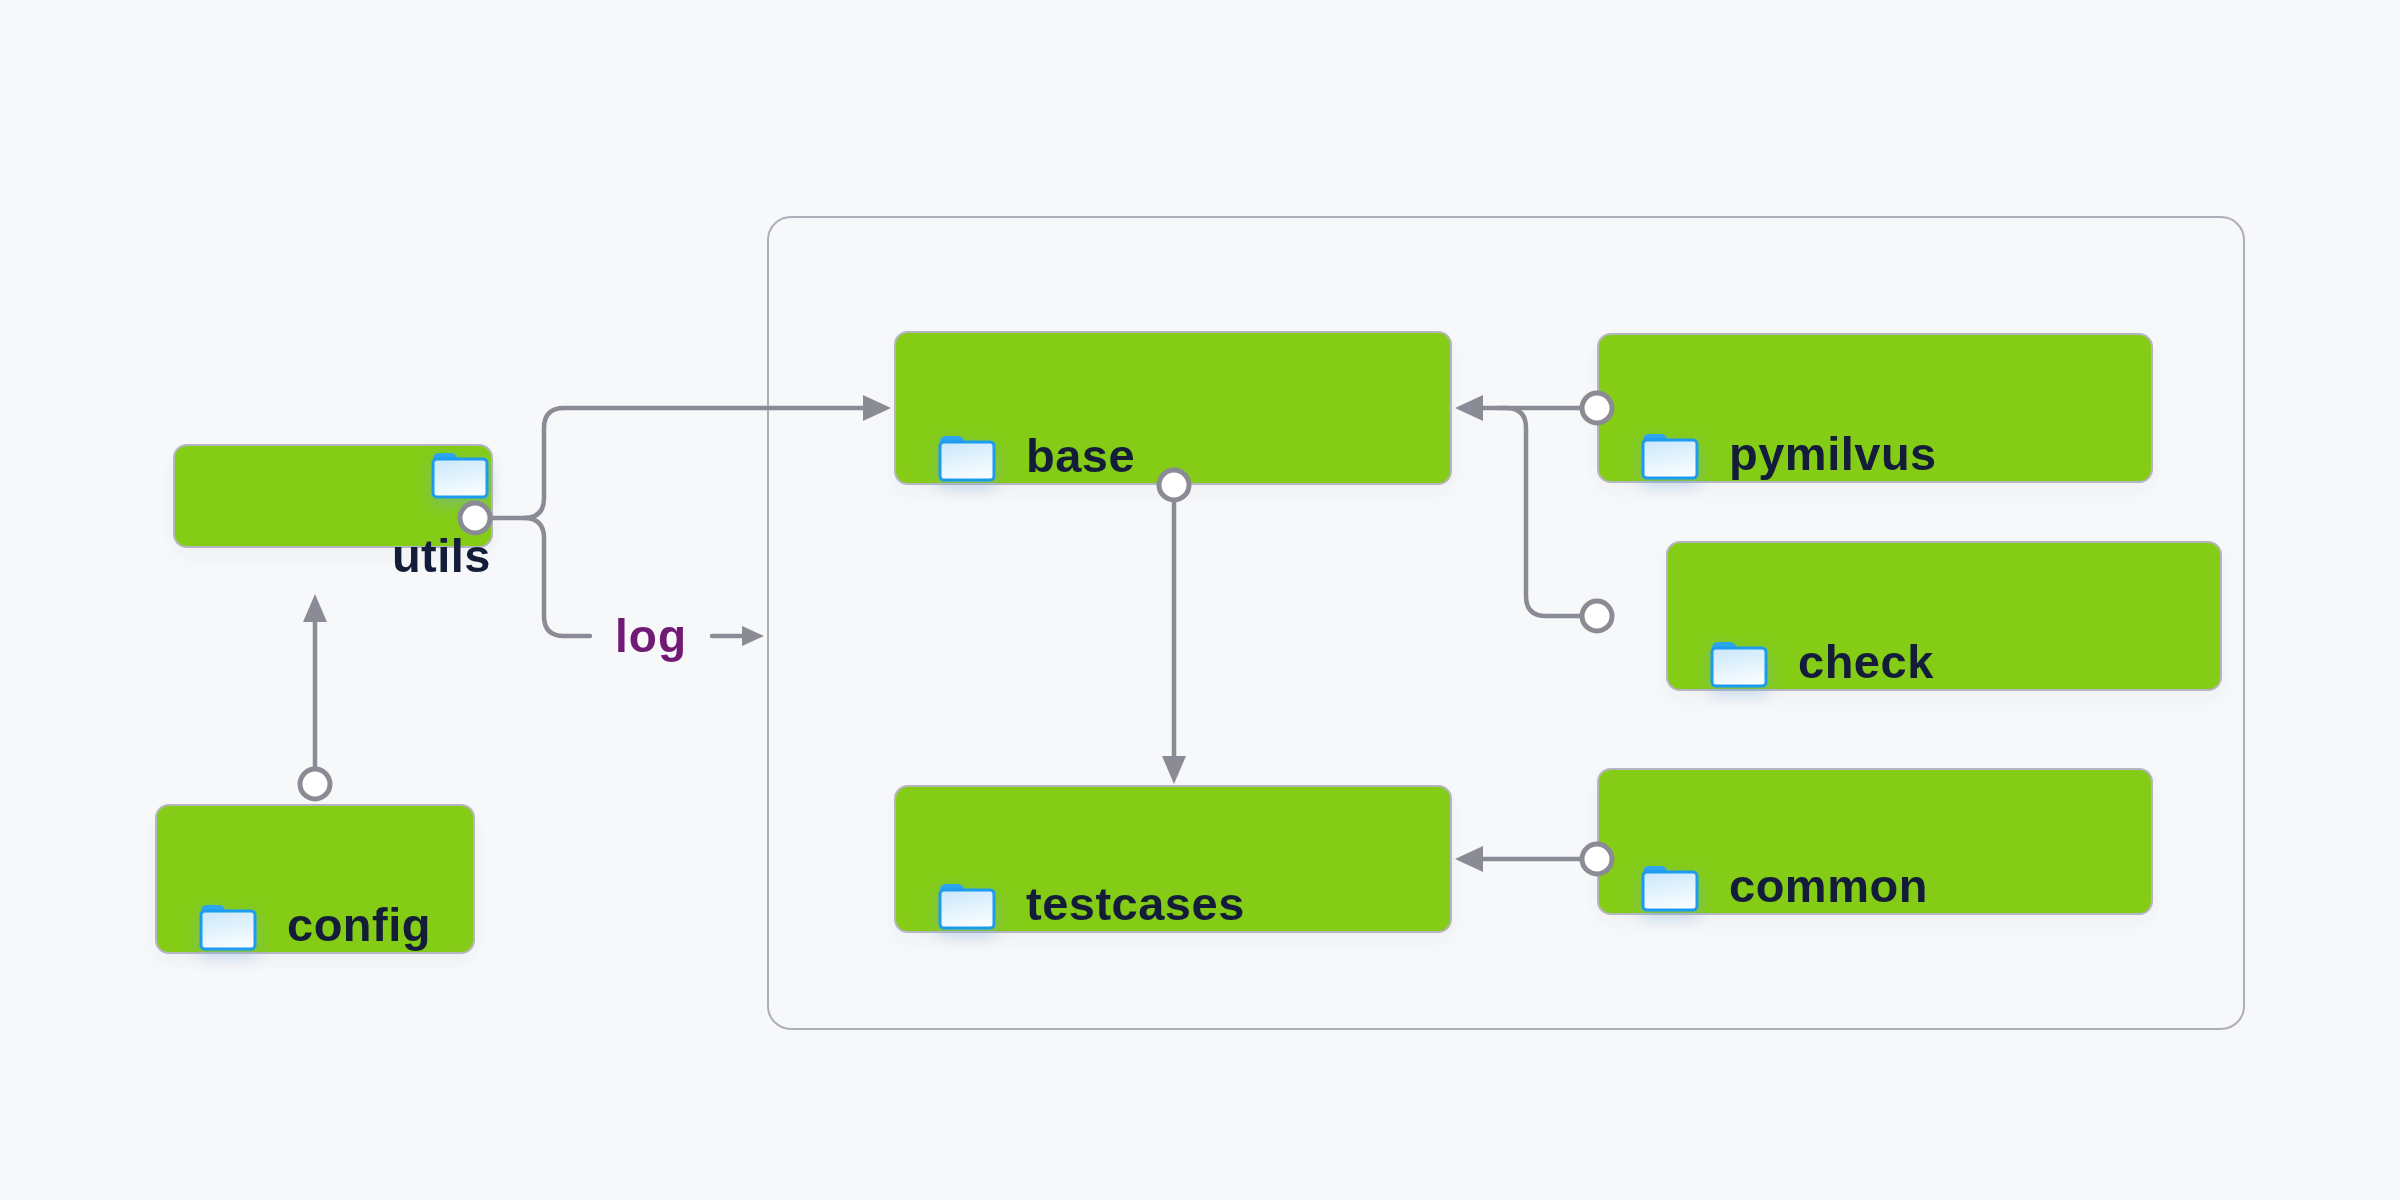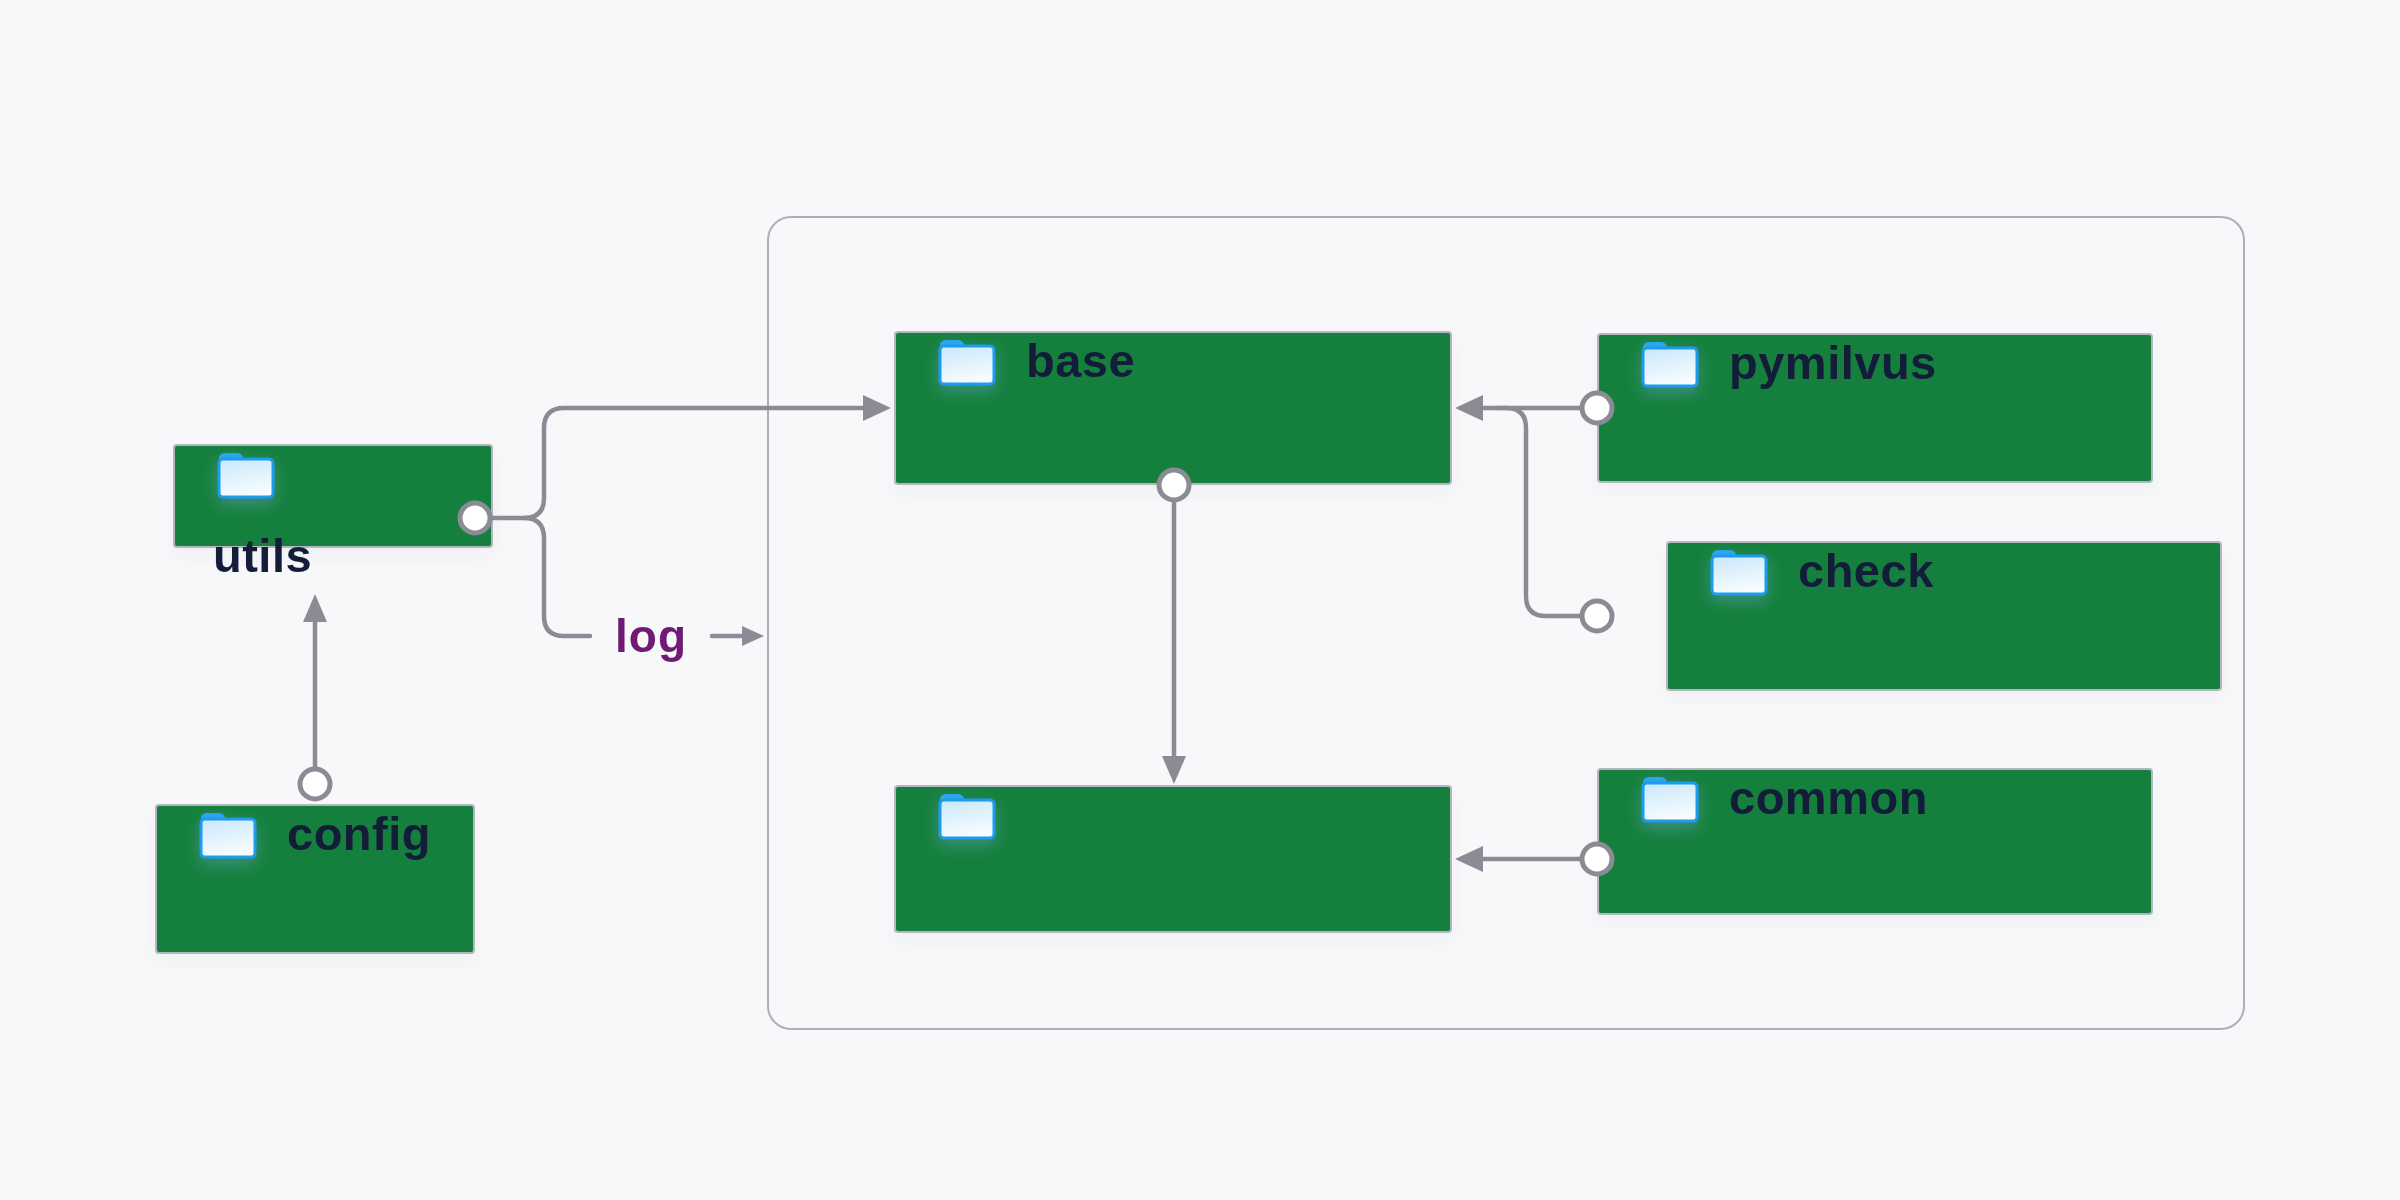--- a/index.html
+++ b/index.html
@@ -32,25 +32,25 @@
   .accent-bar{
     width:12px;height:60px;border-radius:2px;
     background:#00aeef;
   }
   .group-label-text{
     font-size:43px;font-weight:700;color:#131d3a;letter-spacing:0.5px;
   }
   
   .node{
     position:absolute;
-    background:#15803d;
+    background:#84cc16;
     border:2px solid #b5b5c1;
-    border-radius:4px;
+    border-radius:14px;
     box-sizing:border-box;
-    display:flex;align-items:flex-start;
+    display:flex;align-items:flex-end;
     padding-left:38px;gap:28px;
     box-shadow:0 8px 18px rgba(25,40,80,0.04);
     z-index:3;
   }
   .node-label{
     font-size:47px;font-weight:700;color:#131d3a;letter-spacing:0.5px;
   }
   .folder{ filter:drop-shadow(0 6px 8px rgba(120,170,225,0.40)); flex:0 0 auto; }
   
   .n-utils    {left:173px; top:444px; width:320px; height:104px;flex-direction:column;}
@@ -131,20 +131,21 @@
       <rect x="6" y="13" width="54" height="38" rx="4" fill="url(#foldergrad)" stroke="#1d9bf0" stroke-width="3"></rect>
     </svg>
     <span class="node-label">check</span>
   </div>
 
   <div class="node n-testcases">
     <svg class="folder" width="64" height="54" viewBox="0 0 64 54">
       <path d="M6 13 q0-6 6-6 h12 q4 0 5.5 3.5 l2 4.5 z" fill="#2aa5ee"></path>
       <rect x="6" y="13" width="54" height="38" rx="4" fill="url(#foldergrad)" stroke="#1d9bf0" stroke-width="3"></rect>
     </svg>
+    <span class="node-label">testcases</span>
   </div>
 
   <div class="node n-common">
     <svg class="folder" width="64" height="54" viewBox="0 0 64 54">
       <path d="M6 13 q0-6 6-6 h12 q4 0 5.5 3.5 l2 4.5 z" fill="#2aa5ee"></path>
       <rect x="6" y="13" width="54" height="38" rx="4" fill="url(#foldergrad)" stroke="#1d9bf0" stroke-width="3"></rect>
     </svg>
     <span class="node-label">common</span>
   </div>
 

